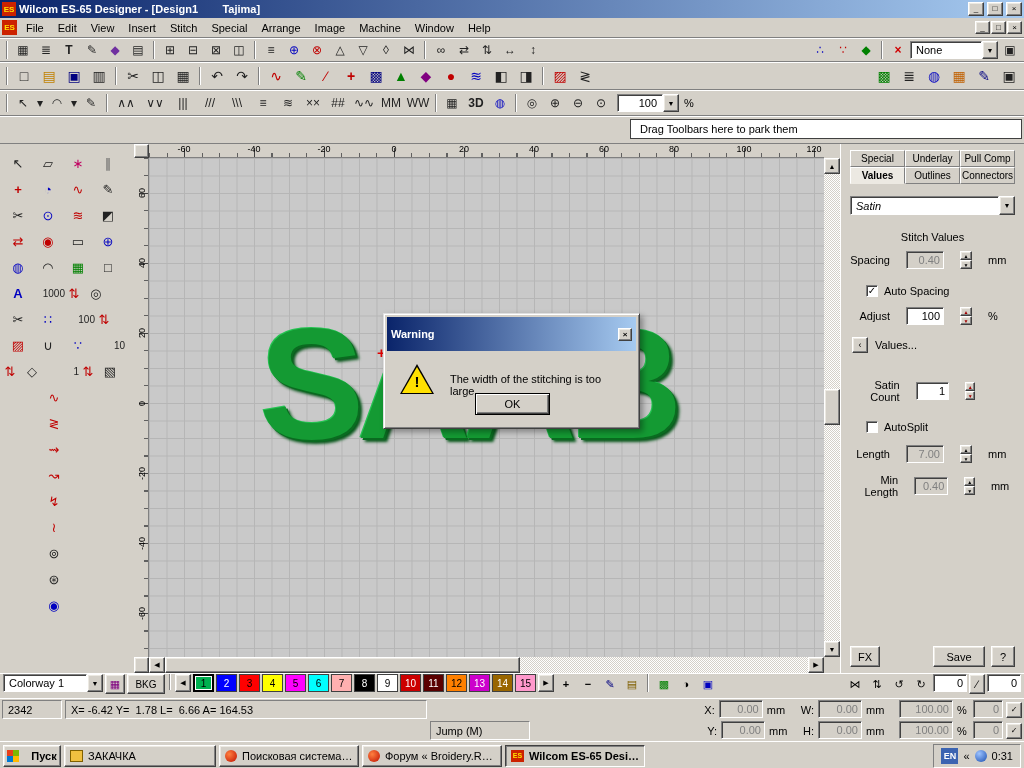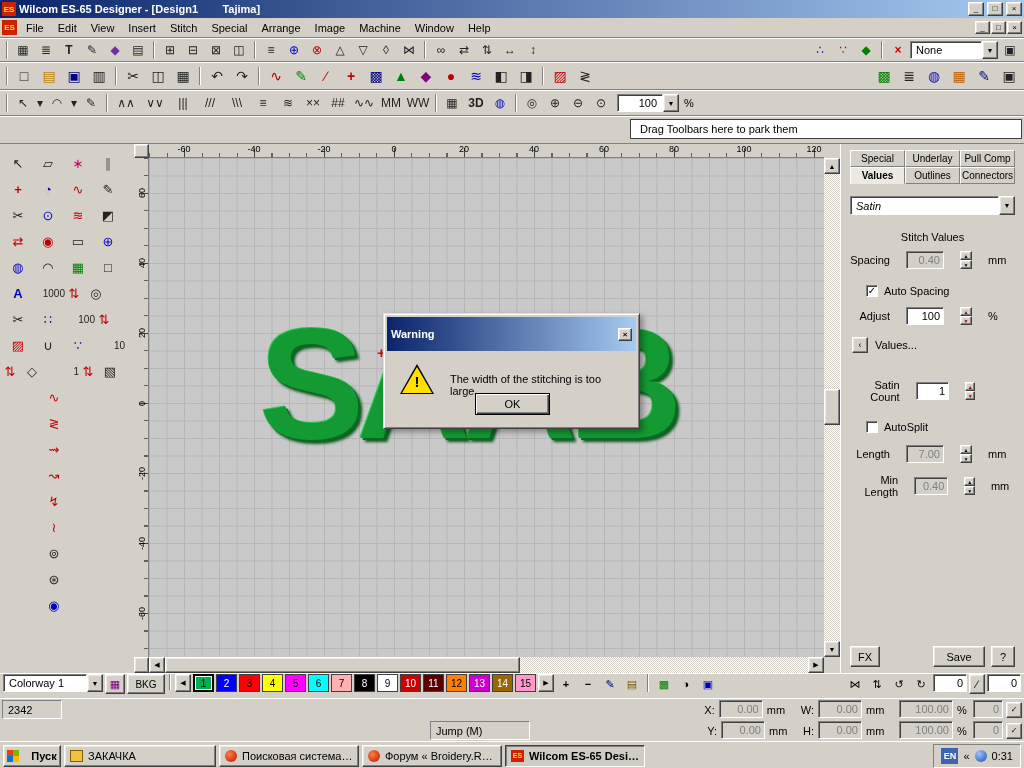--- a/index.html
+++ b/index.html
@@ -414,20 +414,21 @@
     <span class="flexgap"></span>
     <div class="tbitems" style="display:contents"><div class="cb-btn">⋈</div><div class="cb-btn">⇅</div><div class="cb-btn">↺</div><div class="cb-btn">↻</div></div>
     <span class="rot-box s">0</span>
     <span class="cb-btn r" style="width:16px">∕</span>
     <span class="rot-box s">0</span>
   </div>
 
   <div class="statusbar">
     <div class="srow">
       <span class="scell" style="width:60px">2342</span>
+      <span class="scell" style="width:362px">X= -6.42 Y=  1.78 L=  6.66 A= 164.53</span>
       <span class="flexgap"></span>
       <span class="slabel">X:</span>
       <span class="tbox s dis" style="width:44px">0.00</span>
       <span class="slabel" style="width:22px">mm</span>
       <span class="sgap"></span>
       <span class="slabel">W:</span>
       <span class="tbox s dis" style="width:44px">0.00</span>
       <span class="slabel" style="width:22px">mm</span>
       <span class="sgap"></span>
       <span class="tbox s dis" style="width:54px">100.00</span>

